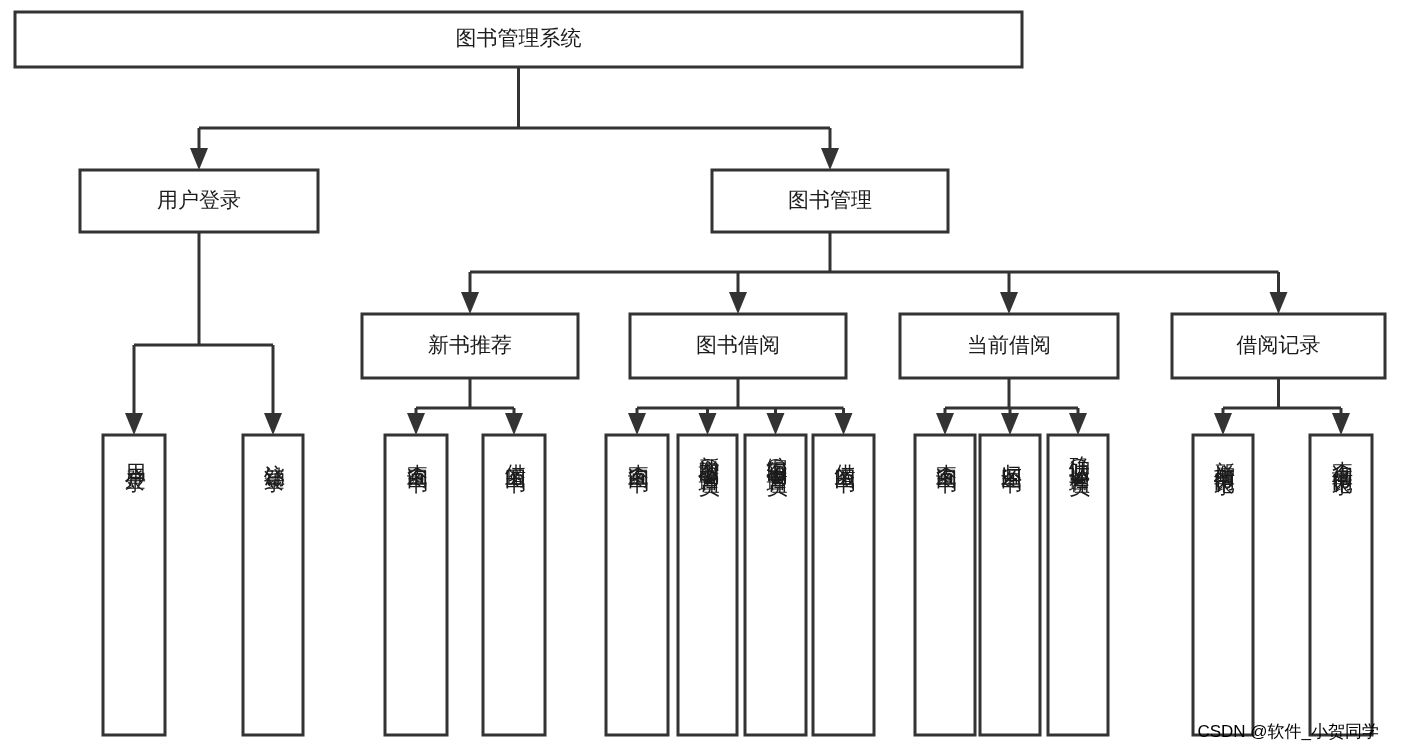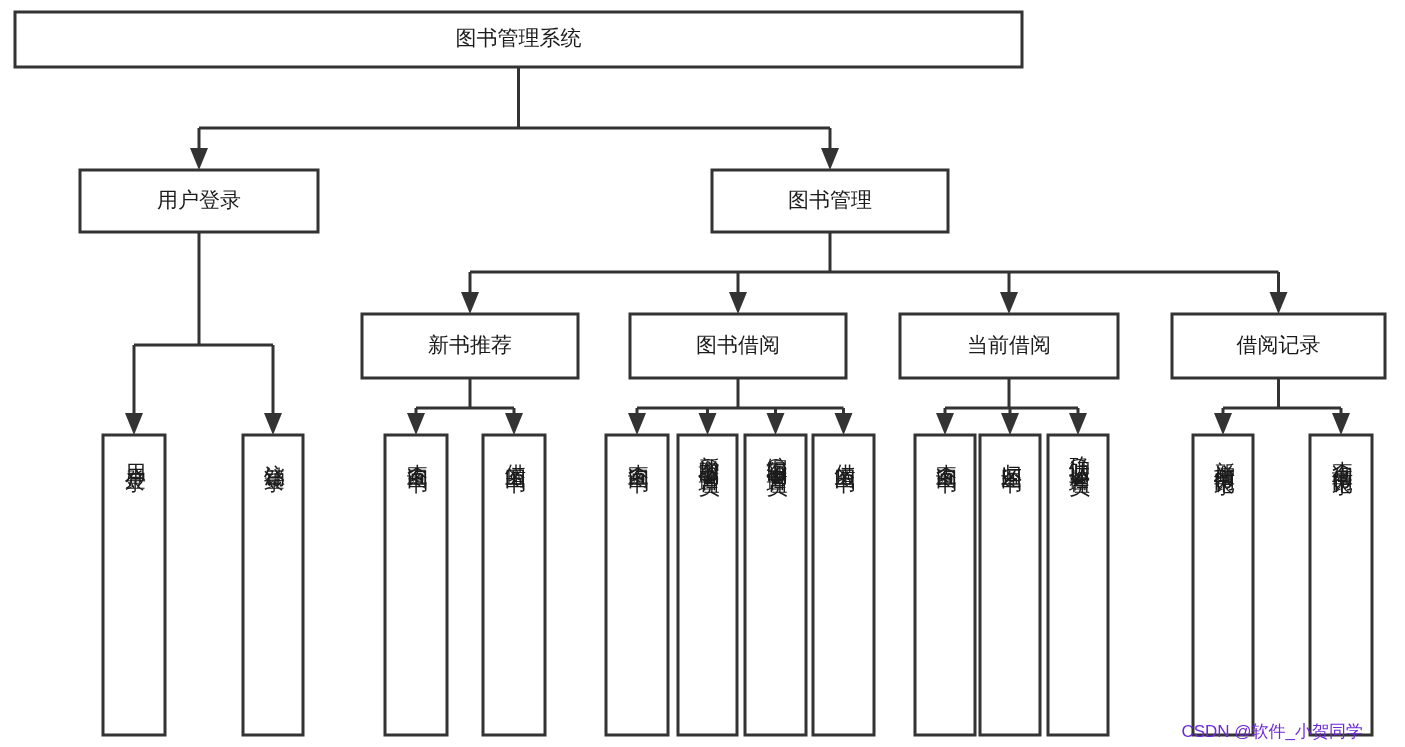--- a/index.html
+++ b/index.html
@@ -48,25 +48,25 @@
     stroke: #333333;
     stroke-width: 3;
     fill: none;
   }
   .arrow-head {
     fill: #333333;
     stroke: none;
   }
   .watermark {
     position: absolute;
-    right: 16px;
+    right: 0;
     bottom: 4px;
     font-family: "Liberation Sans", "DejaVu Sans", sans-serif;
     font-size: 17px;
-    color: #6d28d9;
+    color: #000000;
     white-space: nowrap;
     pointer-events: none;
   }
 </style>
 </head>
 <body>
 
 <div id="diagram-root">
   <svg class="diagram" viewBox="0 0 1405 747" xmlns="http://www.w3.org/2000/svg">
     <g id="connector-layer">

